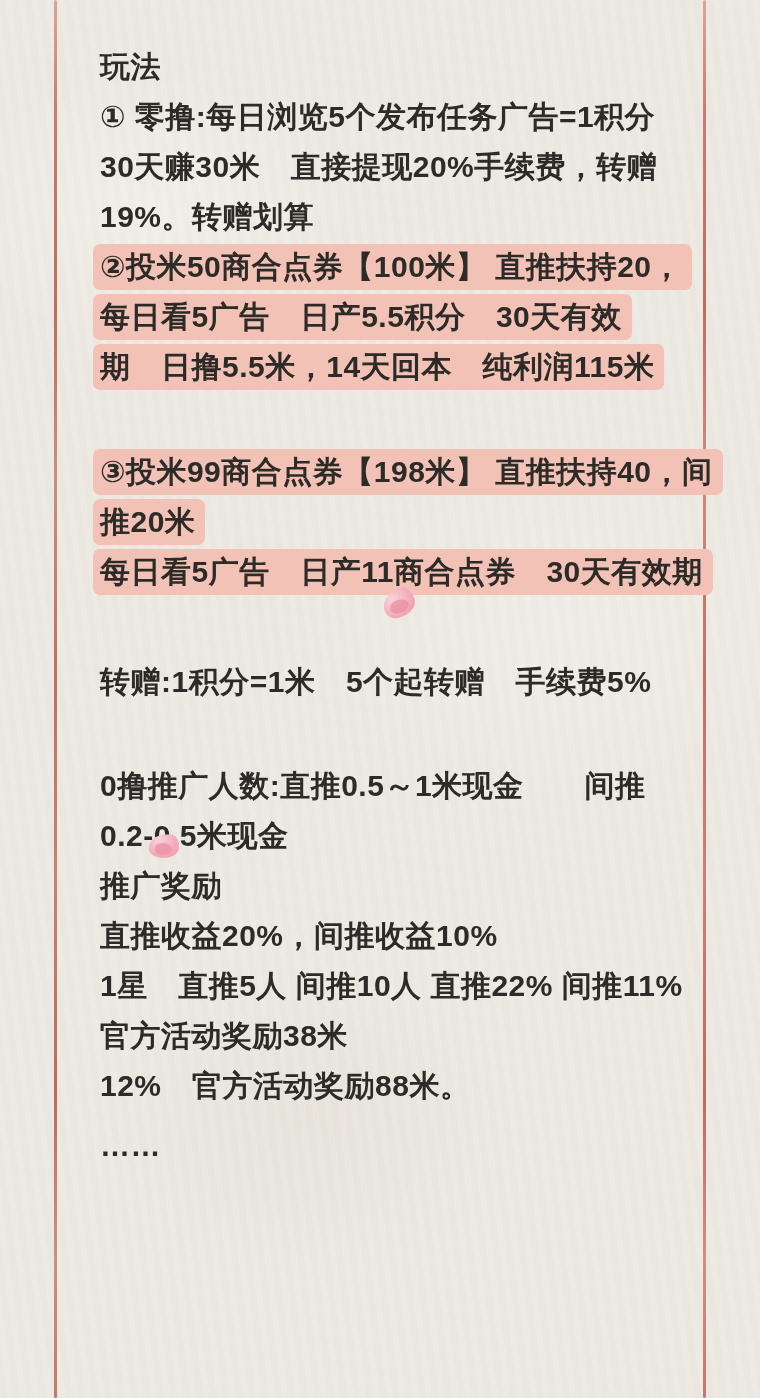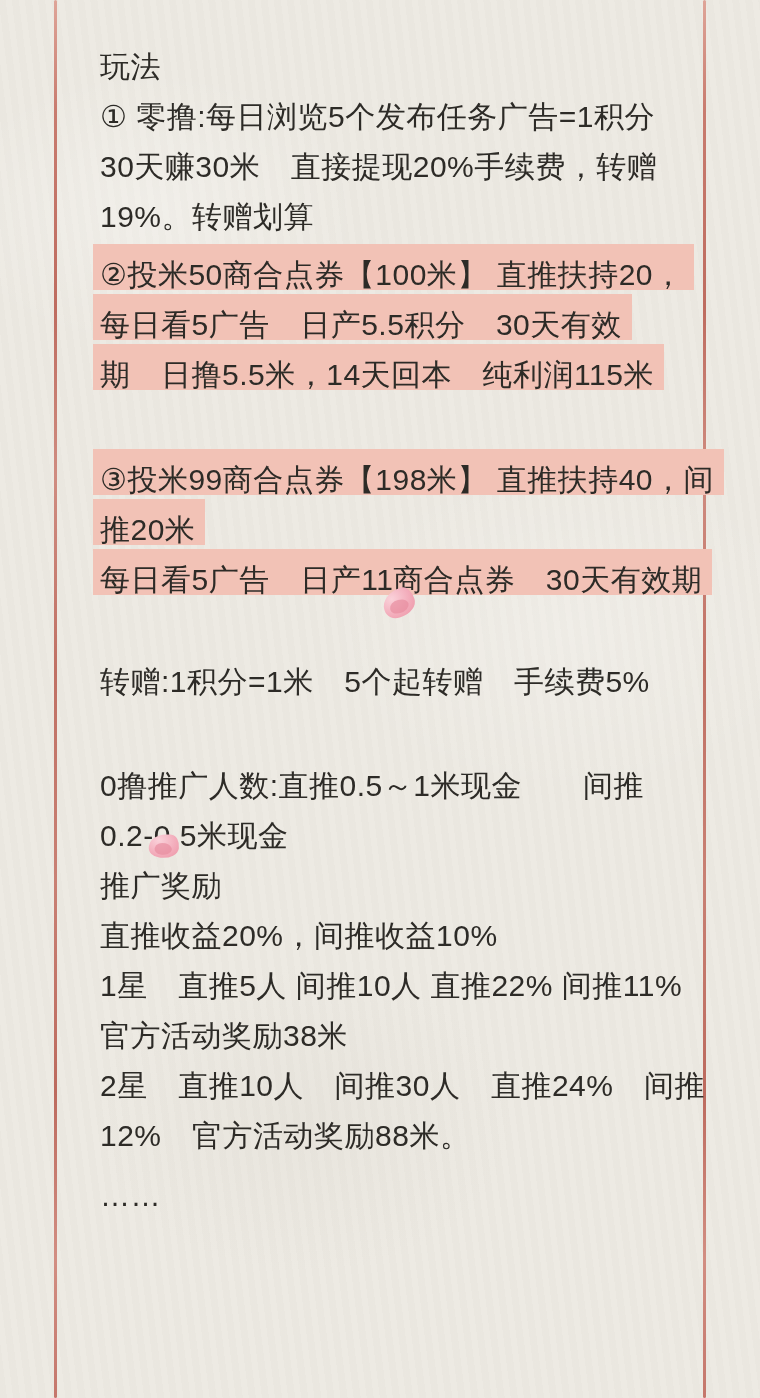--- a/index.html
+++ b/index.html
@@ -32,28 +32,29 @@
       to bottom,
       #dd9d90 0%, #c46f62 8%, #b95e51 22%, #cc8276 34%,
       #bb6356 48%, #c57568 63%, #b75c4f 78%, #cf8478 90%, #c06a5e 100%);
     opacity:.9;
   }
   .border-line.left{left:54px;width:2.5px;}
   .border-line.right{left:703px;}
   .content{
     position:absolute;left:100px;top:42px;width:620px;
     color:var(--text-color);
-    font-size:30px;font-weight:400;letter-spacing:.5px;
+    font-size:30px;font-weight:700;letter-spacing:.5px;
   }
   .line{height:50px;line-height:50px;white-space:pre;}
   .line .txt{display:inline-block;height:50px;line-height:50px;vertical-align:top;}
   .line .txt.hl{
     height:46px;line-height:46px;margin:2px 0 2px -7px;
-    padding:8px 10px 0 7px;
+    padding:0 10px 0 7px;
     background:var(--highlight-color);
+    border-radius:7px;
   }
   .petal{position:absolute;pointer-events:none;}
   .petal::before{
     content:"";position:absolute;inset:0;
     background:radial-gradient(ellipse at 32% 28%, #fad2da 0%, var(--petal-color) 62%, #ec93a4 100%);
     border-radius:70% 30% 60% 40%/60% 55% 50% 40%;
     transform:rotate(-18deg);
   }
   .petal::after{
     content:"";position:absolute;left:22%;top:38%;width:58%;height:48%;
@@ -82,19 +83,18 @@
     <div class="line" style="margin-top: 55px;"><span class="txt hl">③投米99商合点券【198米】 直推扶持40，间</span></div>
     <div class="line"><span class="txt hl">推20米</span></div>
     <div class="line"><span class="txt hl">每日看5广告　日产11商合点券　30天有效期</span></div>
     <div class="line" style="margin-top: 60px;"><span class="txt">转赠:1积分=1米　5个起转赠　手续费5%</span></div>
     <div class="line" style="margin-top: 54px;"><span class="txt">0撸推广人数:直推0.5～1米现金　　间推</span></div>
     <div class="line"><span class="txt">0.2-0.5米现金</span></div>
     <div class="line" style=""><span class="txt">推广奖励</span></div>
     <div class="line"><span class="txt">直推收益20%，间推收益10%</span></div>
     <div class="line"><span class="txt">1星　直推5人 间推10人 直推22% 间推11%</span></div>
     <div class="line"><span class="txt">官方活动奖励38米</span></div>
-    <div class="line"><span class="txt">2星　直推10人　间推30人　直推24%　间推</span></div>
     <div class="line"><span class="txt">12%　官方活动奖励88米。</span></div>
     <div class="line" style="margin-top: 10px;"><span class="txt">……</span></div>
   </div>
 
 <div class="petal petal-1"></div>
 <div class="petal petal-2"></div>
 
 </body></html>

